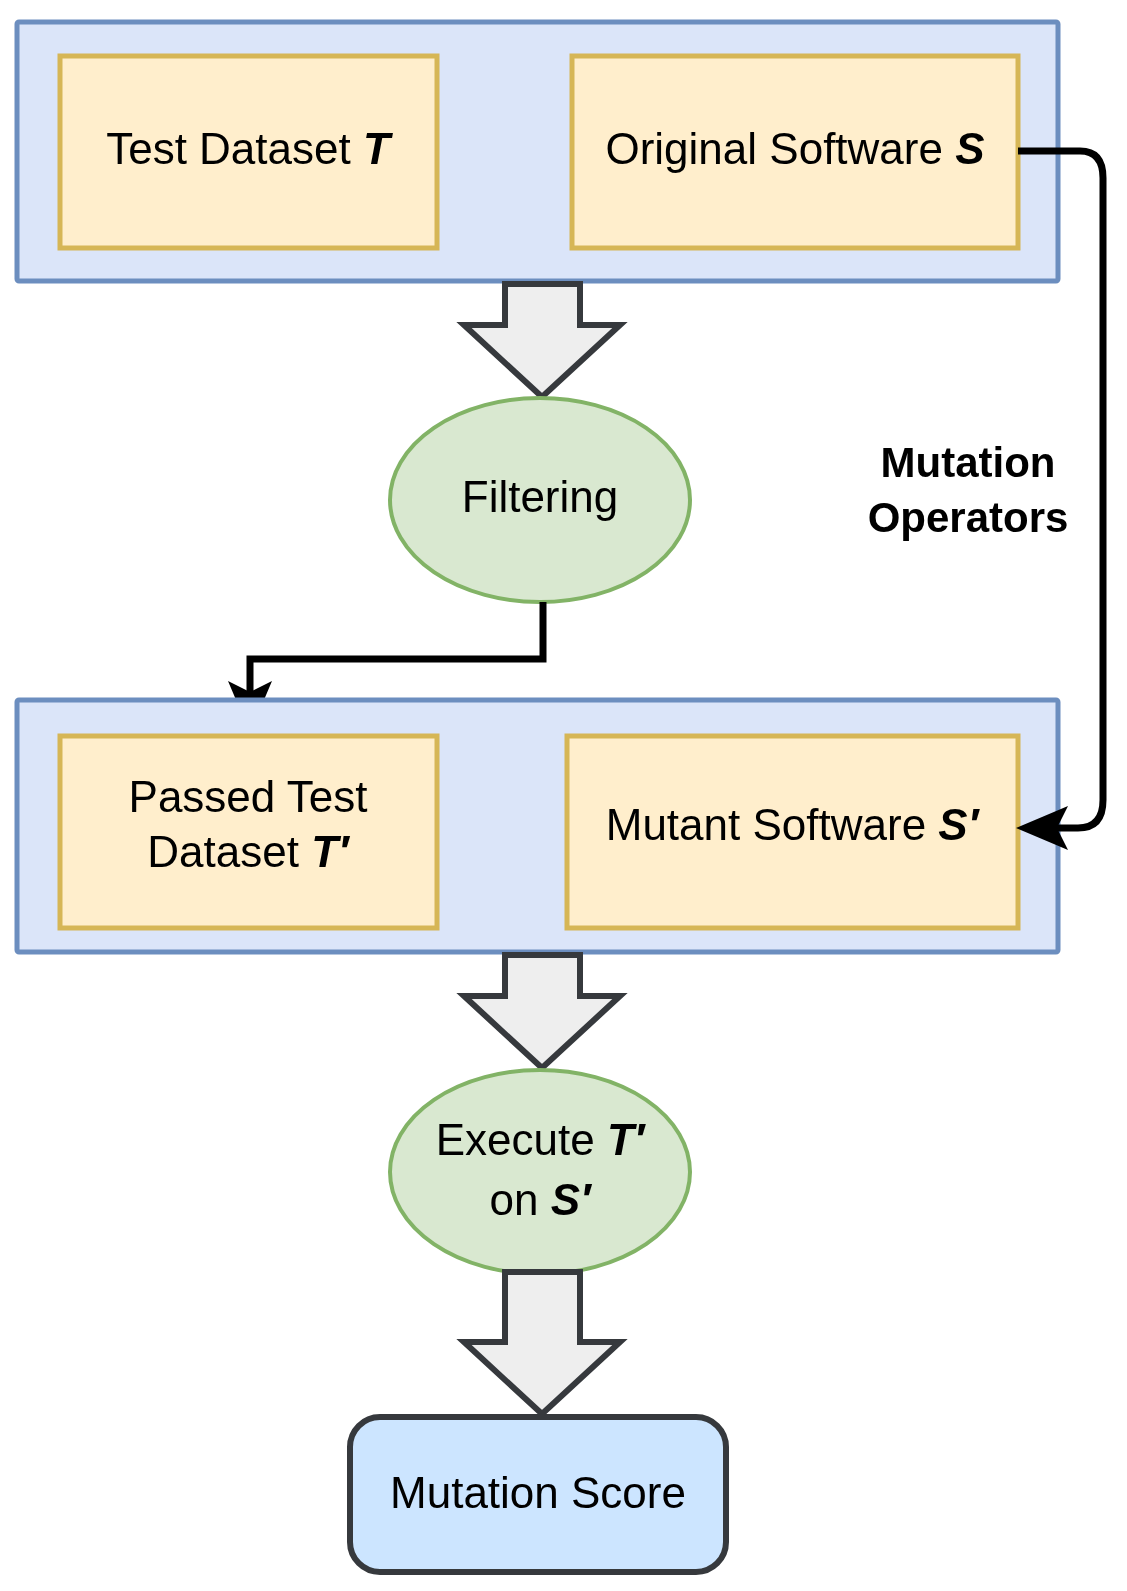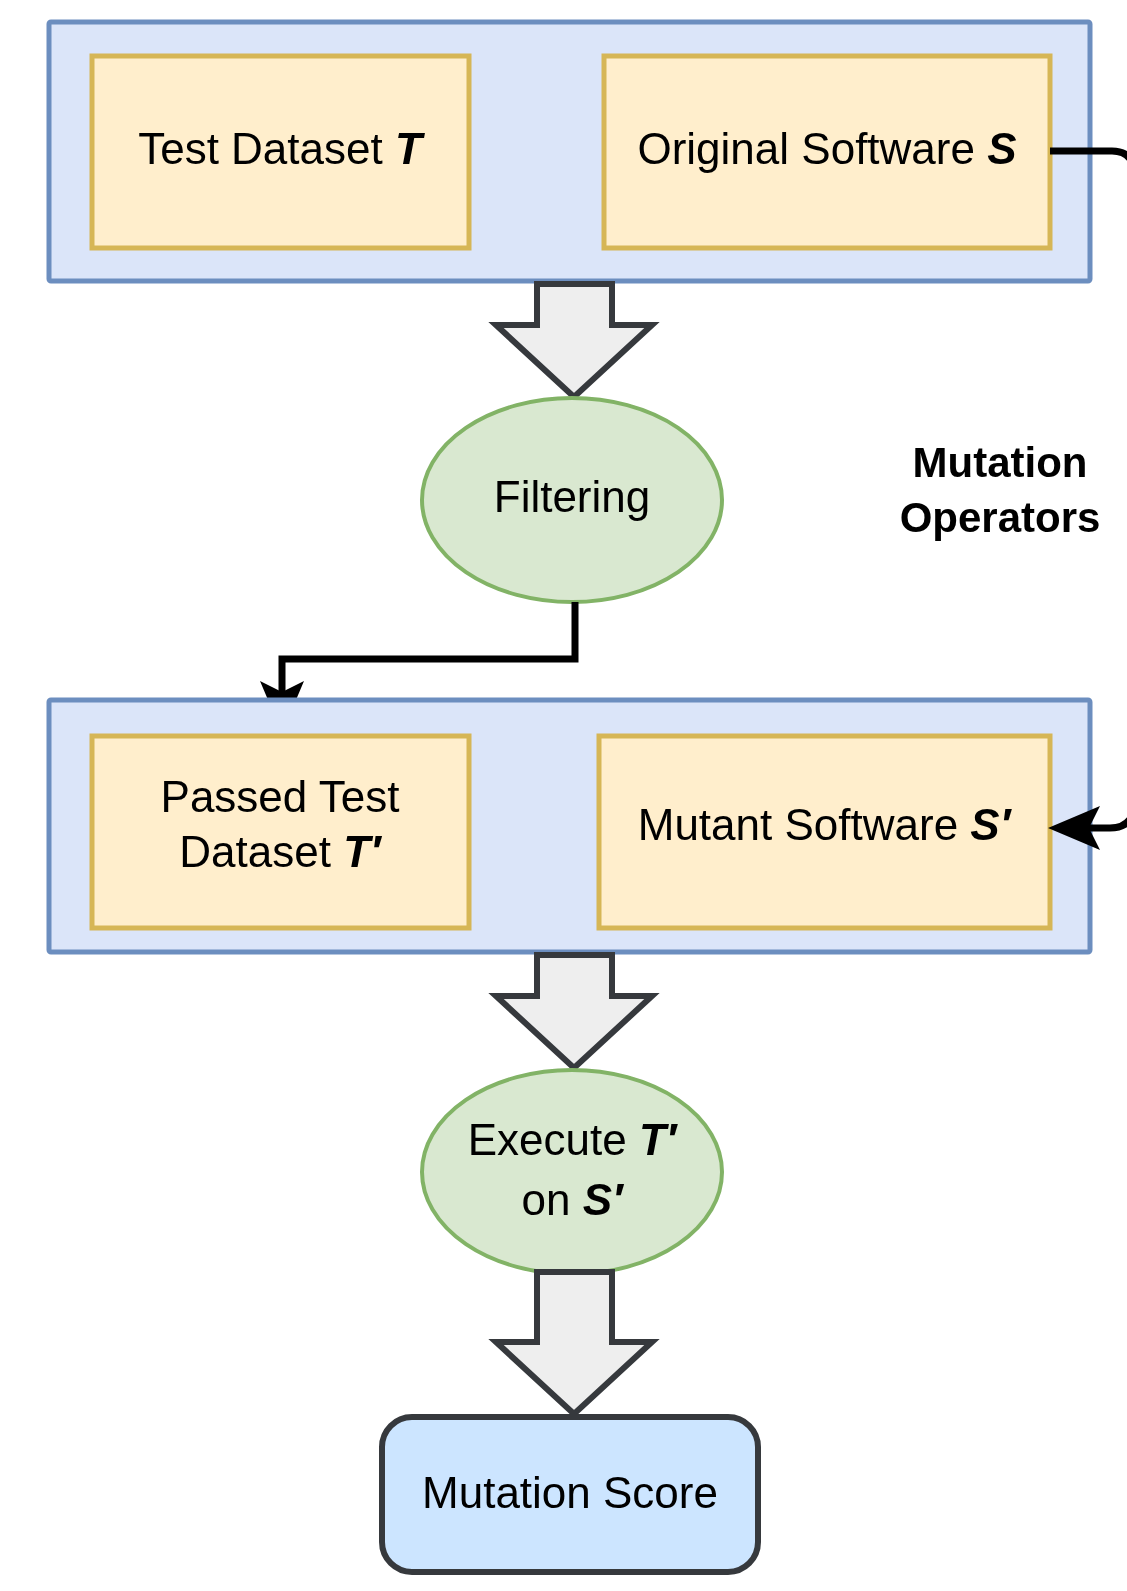--- a/index.html
+++ b/index.html
@@ -10,21 +10,20 @@
   body {
     width: 1127px;
     height: 1591px;
     font-family: "Liberation Sans", sans-serif;
     overflow: hidden;
   }
   #diagram-root {
     position: relative;
     width: 1033px;
     height: 1591px;
-    padding-left: 32px;
   }
   svg#flow {
     display: block;
     width: 1127px;
     height: 1591px;
   }
   .grp-rect {
     fill: #dbe5f9;
     stroke: #6c8ebf;
     stroke-width: 5;

